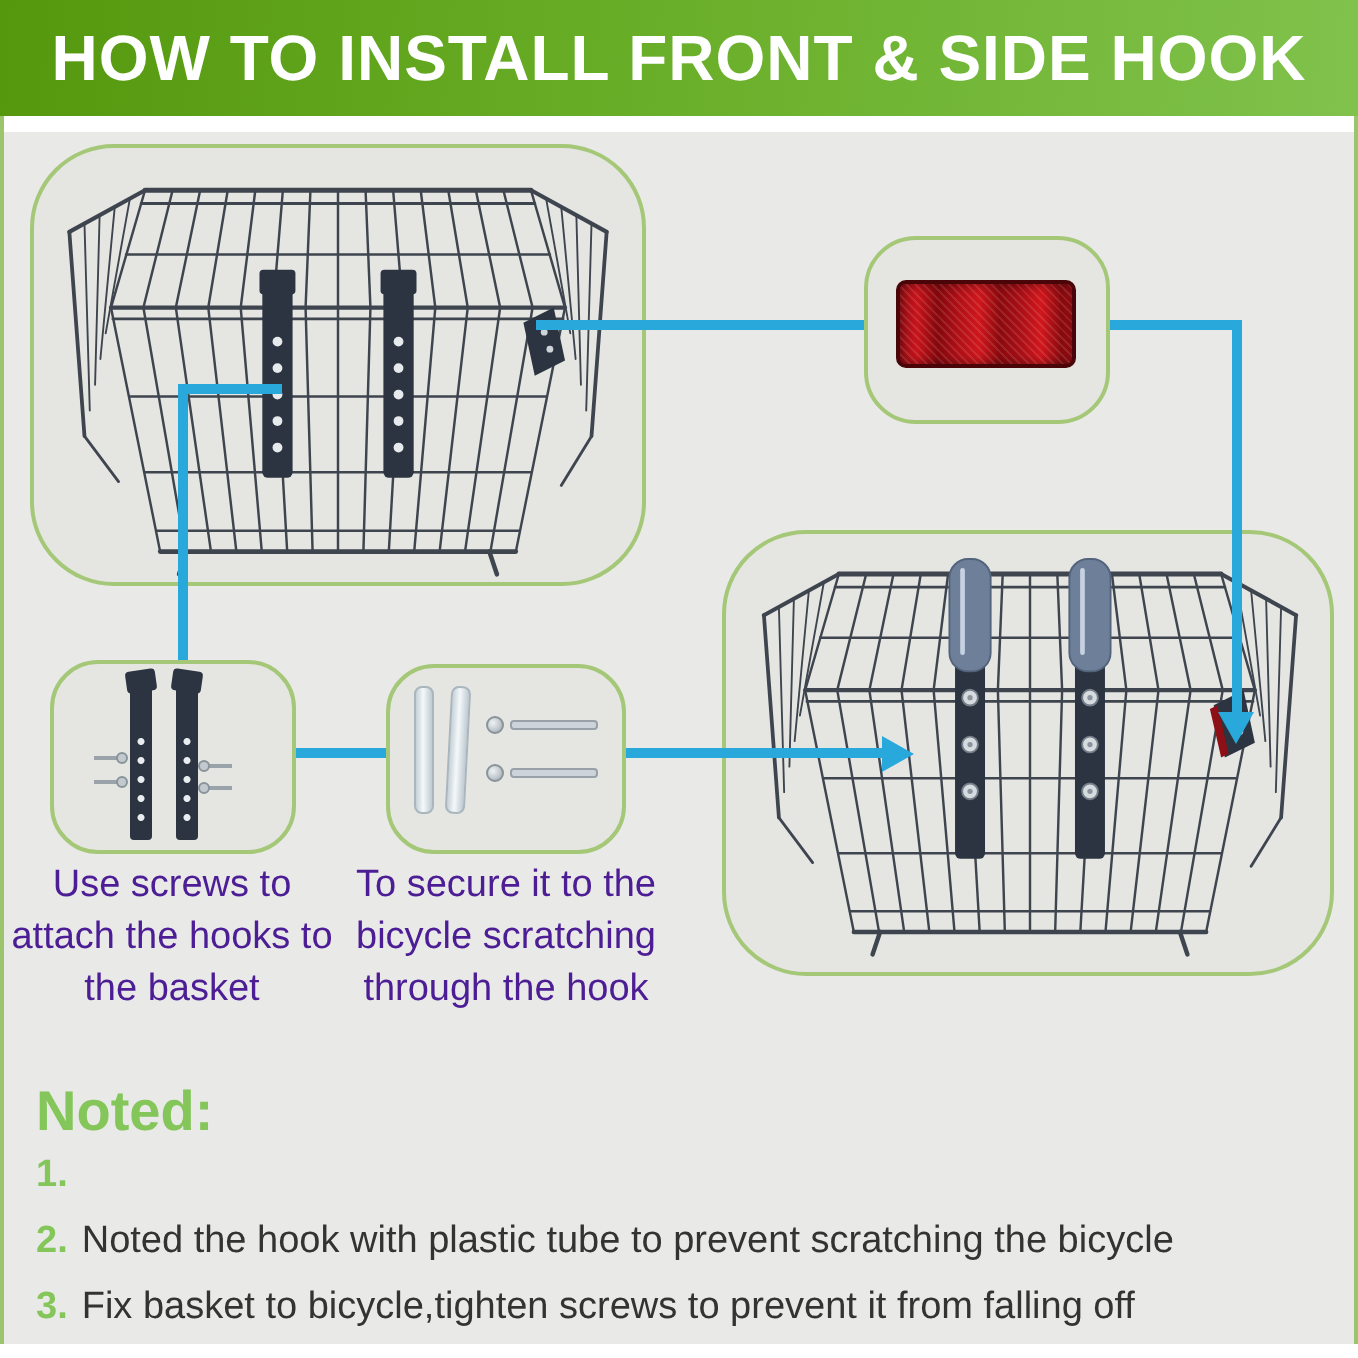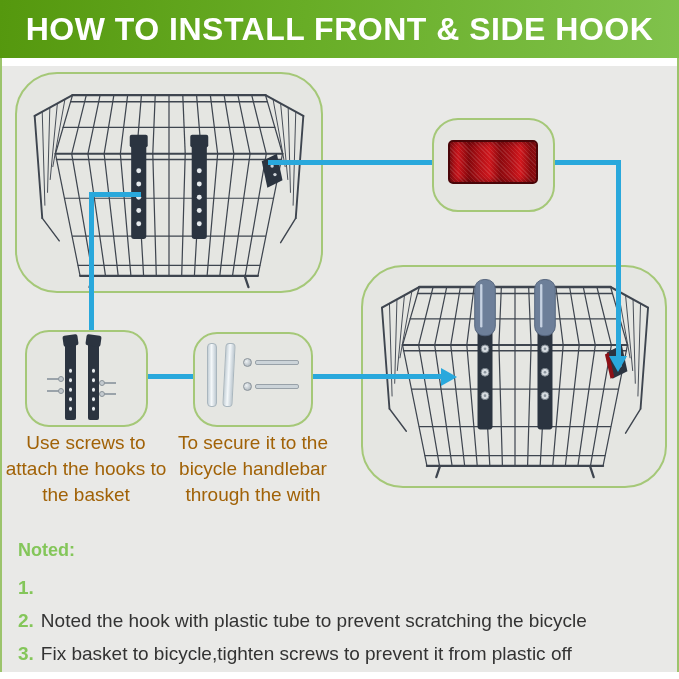--- a/index.html
+++ b/index.html
@@ -64,24 +64,24 @@
                  border-left:9px solid transparent; border-right:9px solid transparent; border-top:16px solid #29a8dc; }
   .arrow-right { position:absolute; left:441px; top:368px; width:0; height:0;
                  border-top:9px solid transparent; border-bottom:9px solid transparent; border-left:16px solid #29a8dc; }
 
   
   .basket-svg { position:absolute; }
   #basket1-svg { left:25px;  top:80px; }
   #basket2-svg { left:372px; top:272px; }
 
   
-  .caption { position:absolute; color:#a16207; font-size:19px; line-height:26px; text-align:center; }
+  .caption { position:absolute; color:#4c1d95; font-size:19px; line-height:26px; text-align:center; }
   #caption-attach { left:2px;   top:430px; width:168px; }
   #caption-secure { left:178px; top:430px; width:150px; }
-  .noted-title { position:absolute; left:18px; top:540px; color:#84c65a; font-size:18px; font-weight:bold; }
+  .noted-title { position:absolute; left:18px; top:540px; color:#84c65a; font-size:28px; font-weight:bold; }
   .notes { position:absolute; left:18px; top:577px; }
   .note-row { display:flex; gap:7px; margin-bottom:11px; font-size:19px; color:#333333; align-items:baseline; }
   .note-num { color:#84c65a; font-weight:bold; }
 </style>
 </head>
 <body>
 
 <div class="canvas">
 
   <div class="content-bg"></div>
@@ -282,30 +282,30 @@
   <div class="connector" id="c-reflector-right"></div>
   <div class="connector" id="c-down-shaft"></div>
   <div class="arrow-down"></div>
   <div class="connector" id="c-elbow-h"></div>
   <div class="connector" id="c-elbow-v"></div>
   <div class="connector" id="c-hooks-tubes"></div>
   <div class="connector" id="c-tubes-basket"></div>
   <div class="arrow-right"></div>
 
   <div class="caption" id="caption-attach">Use screws to attach the hooks to the basket</div>
-  <div class="caption" id="caption-secure">To secure it to the bicycle handlebar through the with</div>
+  <div class="caption" id="caption-secure">To secure it to the bicycle scratching through the hook</div>
 
   <div class="noted-title">Noted:</div>
   <div class="notes">
     <div class="note-row">
       <span class="note-num">1.</span>
     </div>
     <div class="note-row">
       <span class="note-num">2.</span>
       <span class="note-text">Noted the hook with plastic tube to prevent scratching the bicycle</span>
     </div>
     <div class="note-row">
       <span class="note-num">3.</span>
-      <span class="note-text">Fix basket to bicycle,tighten screws to prevent it from plastic off</span>
+      <span class="note-text">Fix basket to bicycle,tighten screws to prevent it from falling off</span>
     </div>
   </div>
 
 </div>
 
 </body></html>

